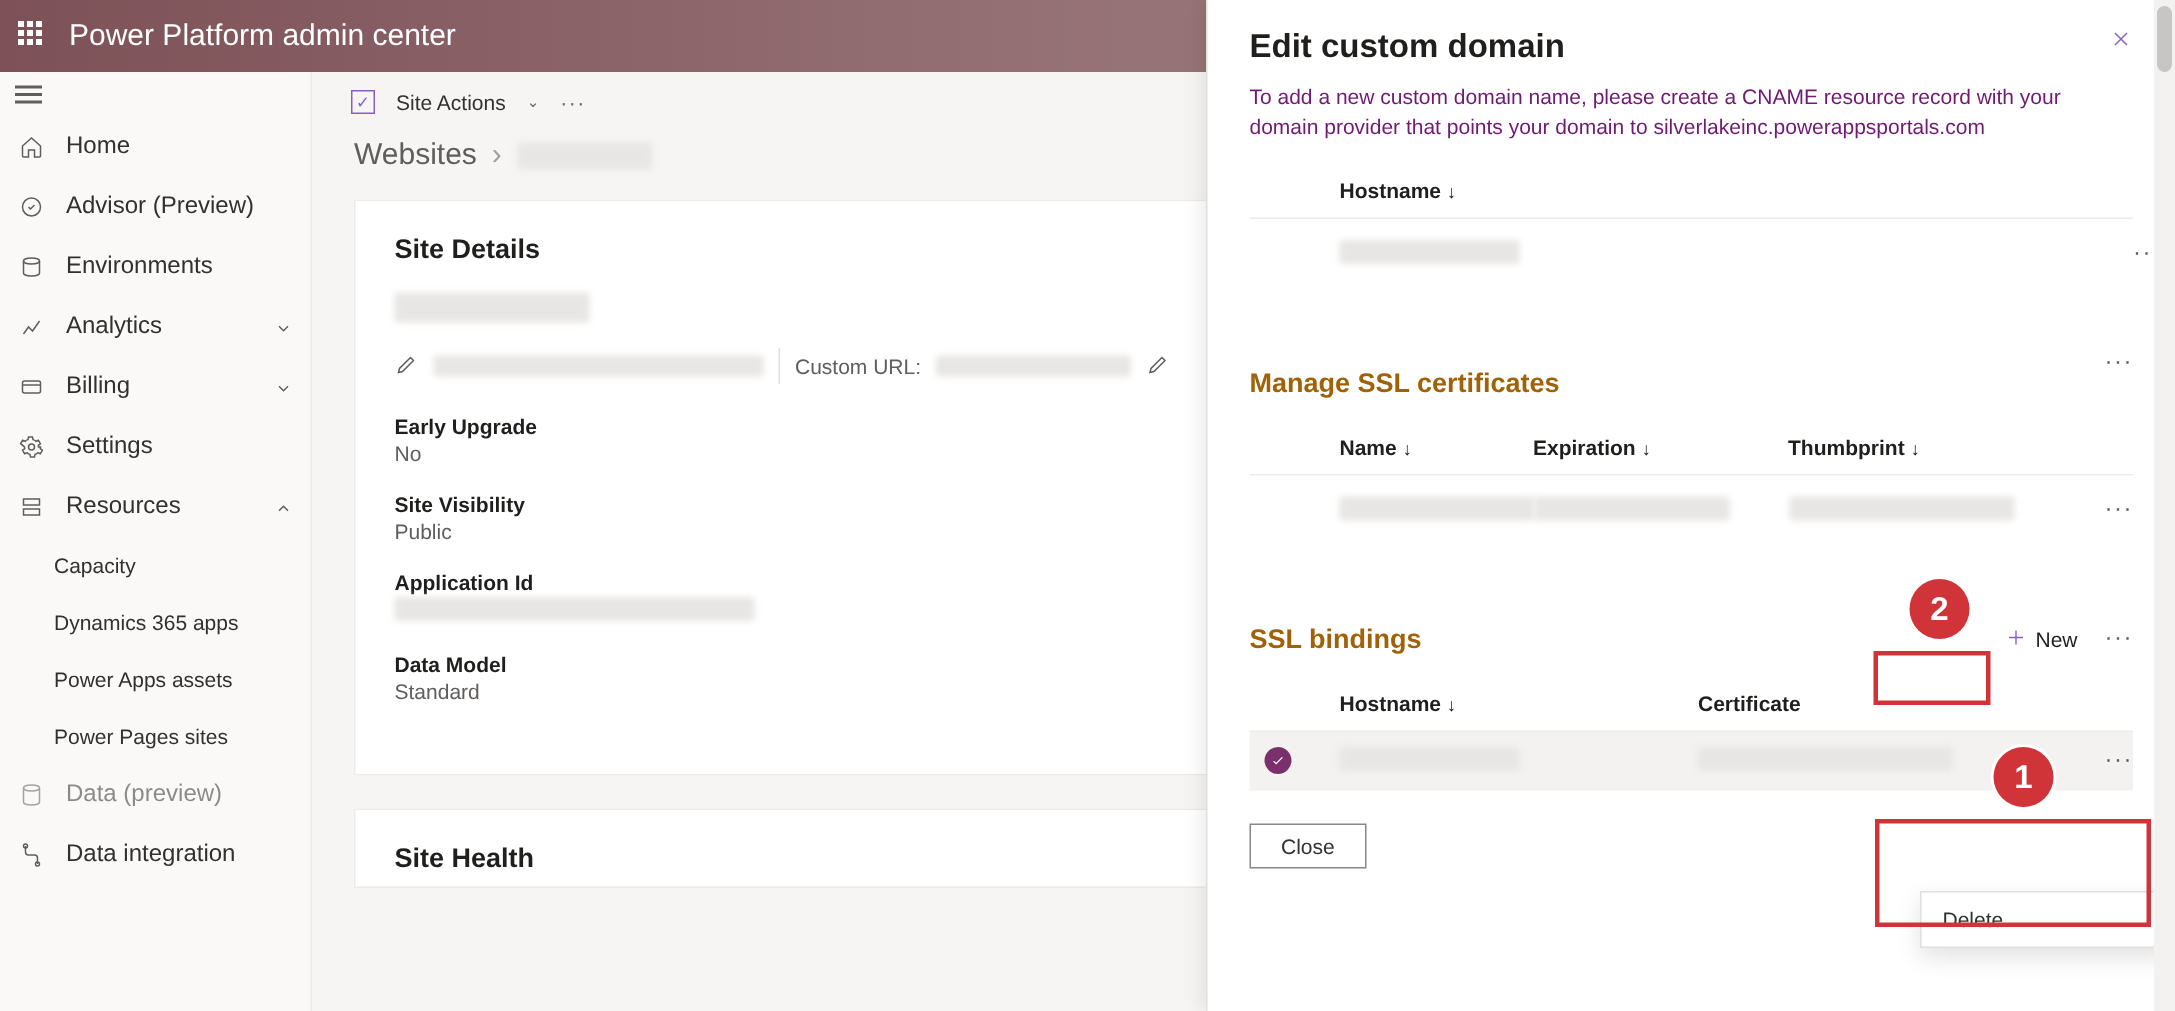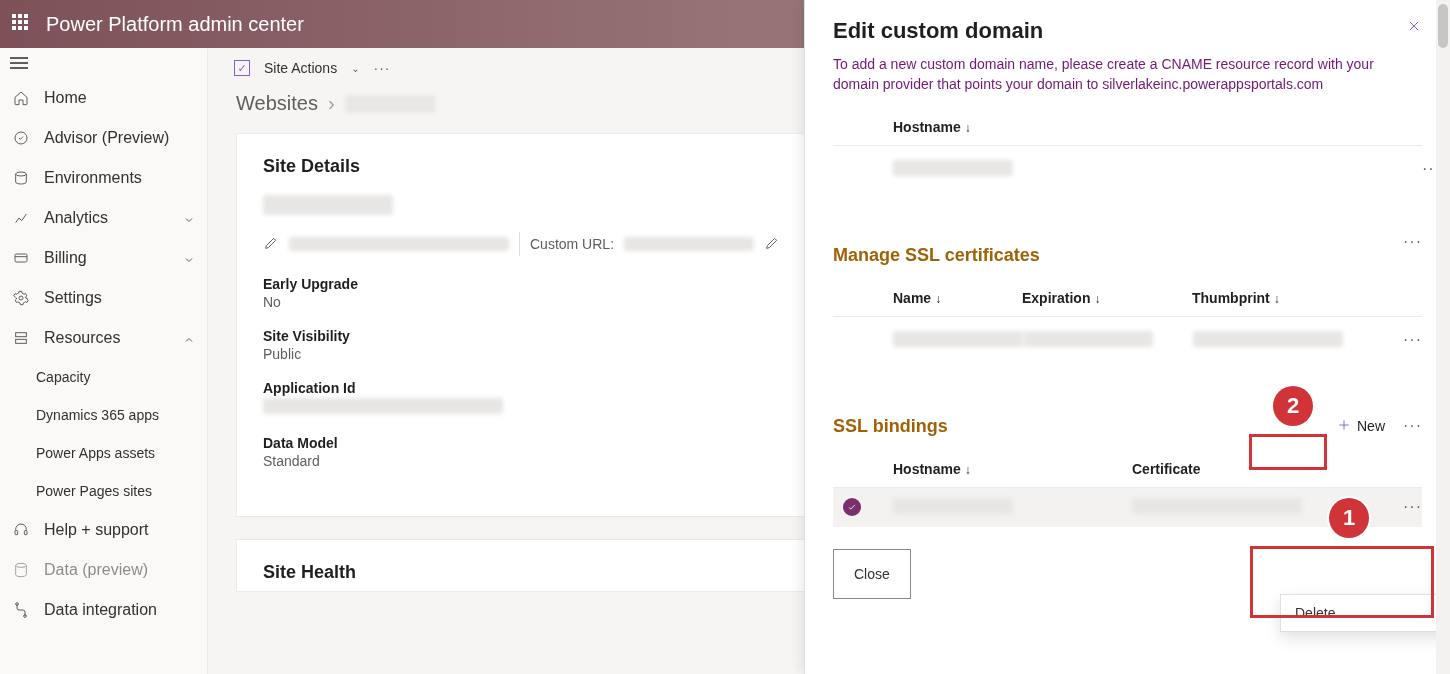--- a/index.html
+++ b/index.html
@@ -70,21 +70,21 @@
   .new-btn { display:flex; align-items:center; gap:6px; cursor:pointer; color:#201f1e; padding:2px 8px;}
   .plus-icon svg{width:14px;height:14px;stroke:#8661c5;stroke-width:1.6;fill:none;}
 
   .ssl-row { background:#f3f2f1; padding:10px 0;}
   .checkcircle { width:18px;height:18px;border-radius:50%;background:#7a306c;display:flex;align-items:center;justify-content:center;margin-left:10px;}
   .checkcircle svg{width:10px;height:10px;stroke:#fff;stroke-width:2;fill:none;}
 
   .context-menu { position:absolute; background:#fff; border:1px solid #e1dfdd; box-shadow:0 6px 16px rgba(0,0,0,.12); width:170px; }
   .context-item { padding:10px 14px; cursor:pointer; font-size:14px; color:#323130;}
 
-  .close-btn { margin-top:22px; margin-bottom:16px; border:1px solid #8a8886; background:#fff; padding:16px 20px; font-size:14px; cursor:pointer; color:#323130;}
+  .close-btn { margin-top:22px; margin-bottom:16px; border:1px solid #8a8886; background:#fff; padding:6px 20px; font-size:14px; cursor:pointer; color:#323130;}
 
   .callout { position:absolute; width:40px; height:40px; border-radius:50%; background:#d13438; color:#fff; font-weight:700; font-size:22px; display:flex; align-items:center; justify-content:center; box-shadow:0 0 0 2px #fff; z-index:5;}
   .red-box { position:absolute; border:3px solid #d13438; z-index:4; }
 
   .right-scroll{position:absolute;top:0;right:0;bottom:0;width:14px;background:#f3f2f1;}
   .right-scroll::before{content:"";position:absolute;top:4px;left:2px;width:10px;height:44px;background:#c8c6c4;border-radius:5px;}
 </style>
 </head>
 <body>
 
@@ -176,30 +176,20 @@
         </span>
       <span class="nav-label">Resources</span>
       <span class="chevron"><svg viewBox="0 0 24 24" fill="none" stroke="#605e5c" stroke-width="2">
             <path d="M6 15l6-6 6 6"></path>
           </svg></span>
     </div>
     <div class="nav-subitem">Capacity</div>
     <div class="nav-subitem">Dynamics 365 apps</div>
     <div class="nav-subitem">Power Apps assets</div>
     <div class="nav-subitem">Power Pages sites</div>
-    <div class="nav-item">
-      <span class="nav-icon">
-          <svg viewBox="0 0 24 24">
-            <path d="M4 13v-2a8 8 0 1116 0v2"></path>
-            <rect x="3" y="13" width="4" height="6" rx="1"></rect>
-            <rect x="17" y="13" width="4" height="6" rx="1"></rect>
-          </svg>
-        </span>
-      <span class="nav-label">Help + support</span>
-    </div>
     <div class="nav-item" style="opacity:.55">
       <span class="nav-icon">
           <svg viewBox="0 0 24 24">
             <ellipse cx="12" cy="5" rx="8" ry="3"></ellipse>
             <path d="M4 5v14c0 1.7 3.6 3 8 3s8-1.3 8-3V5"></path>
           </svg>
         </span>
       <span class="nav-label">Data (preview)</span>
     </div>
     <div class="nav-item">

